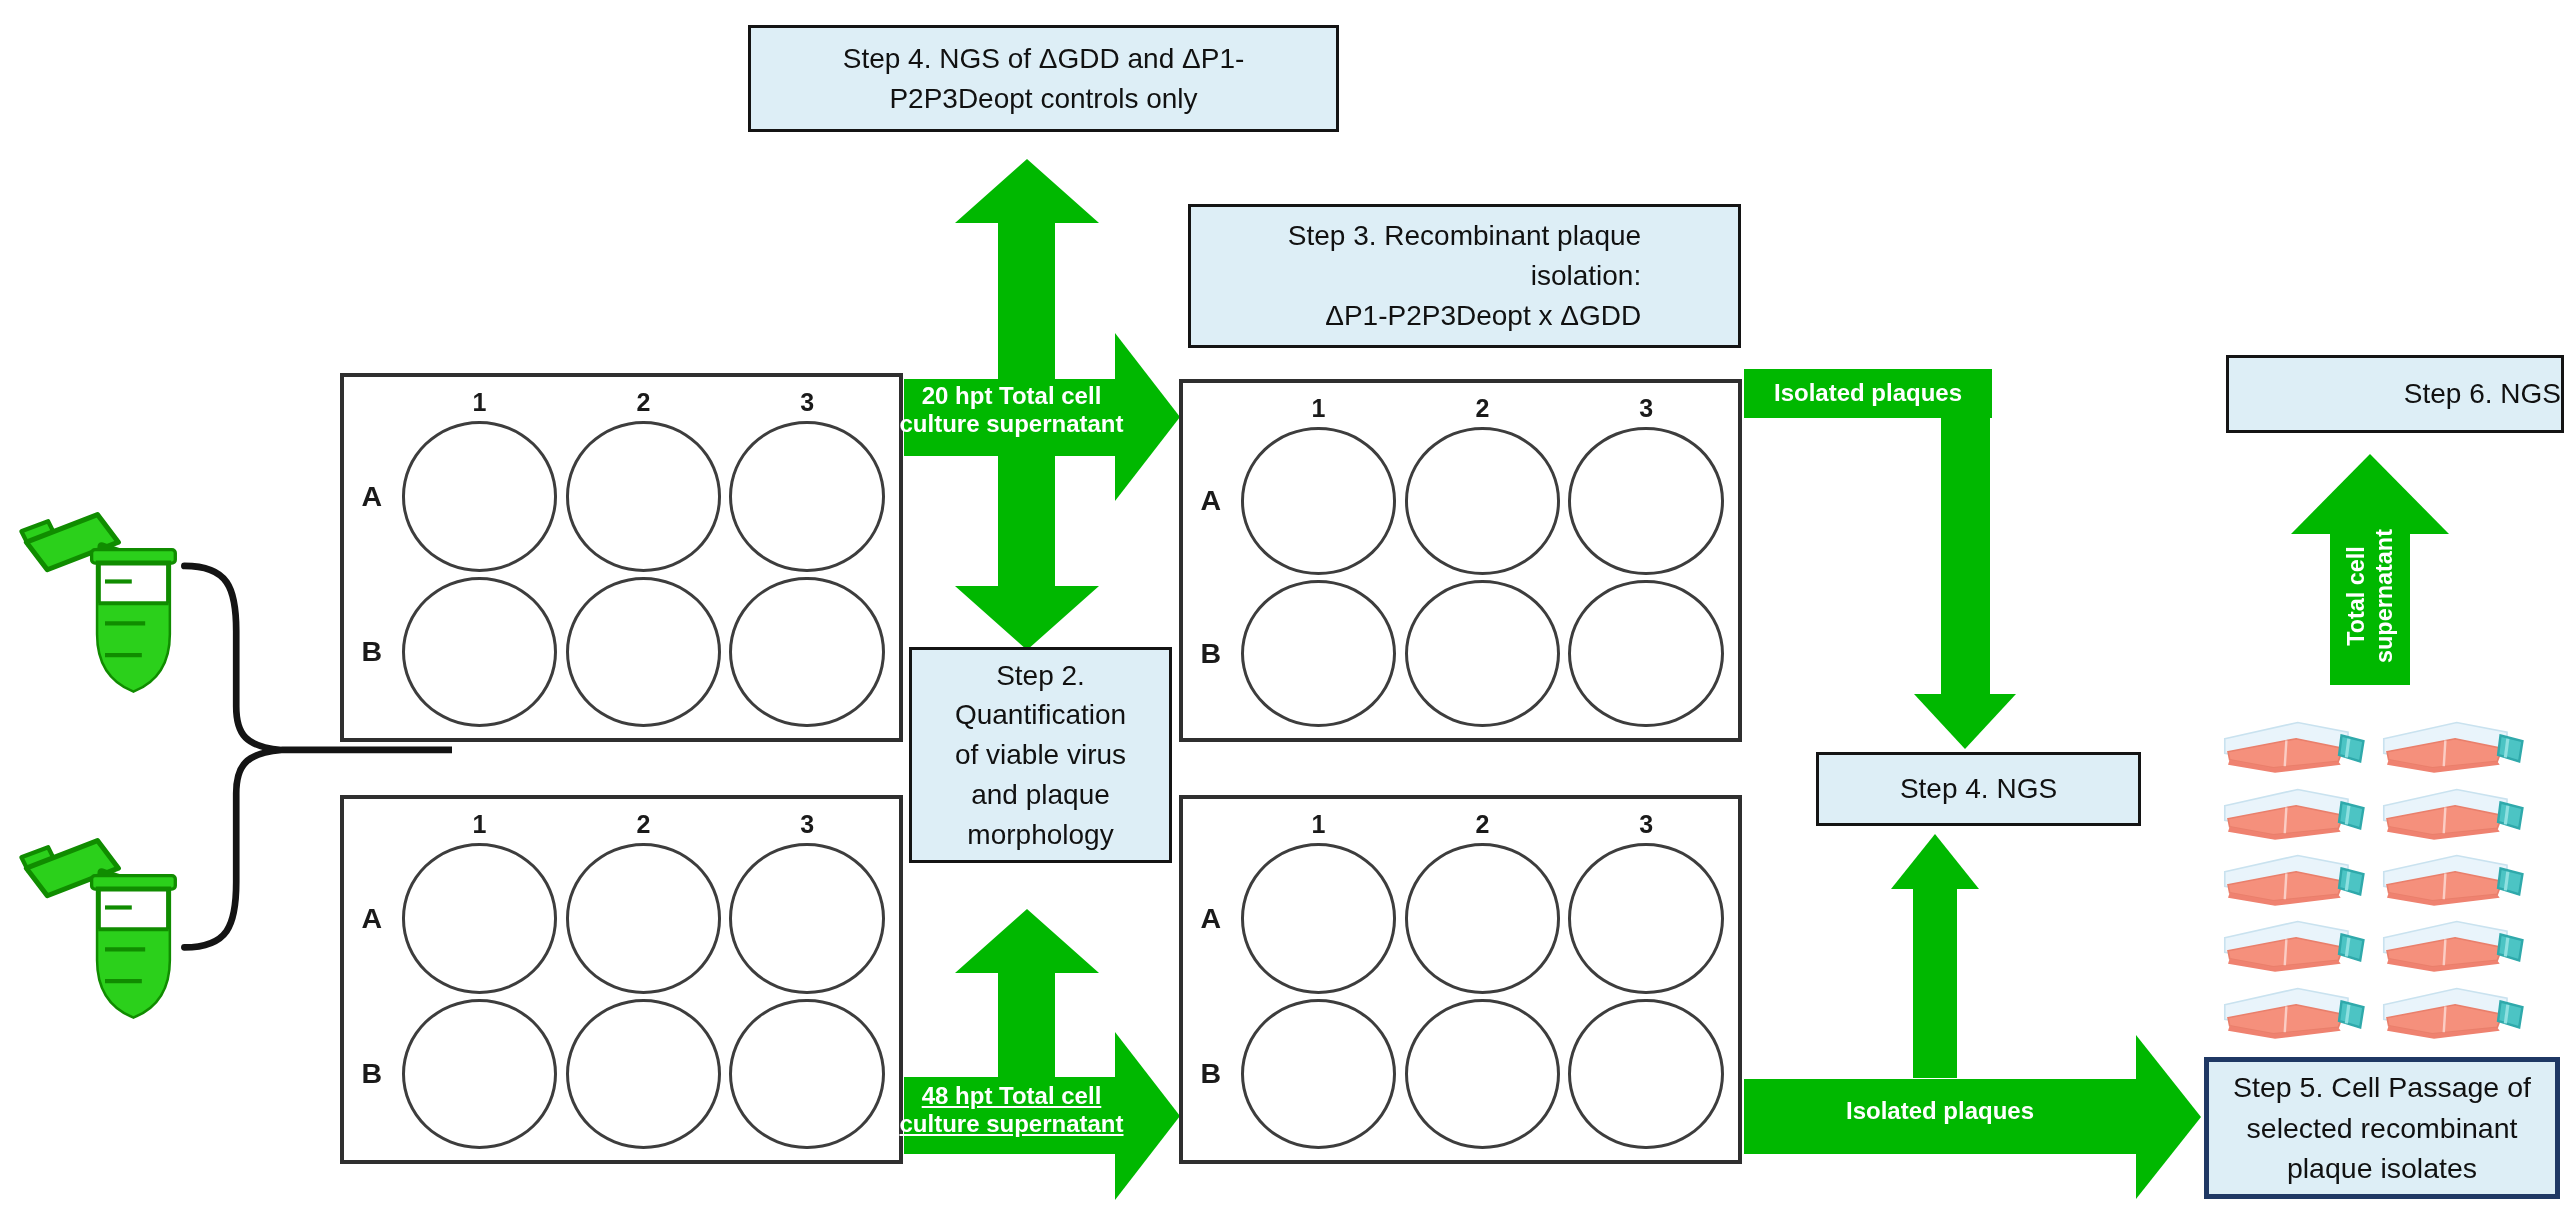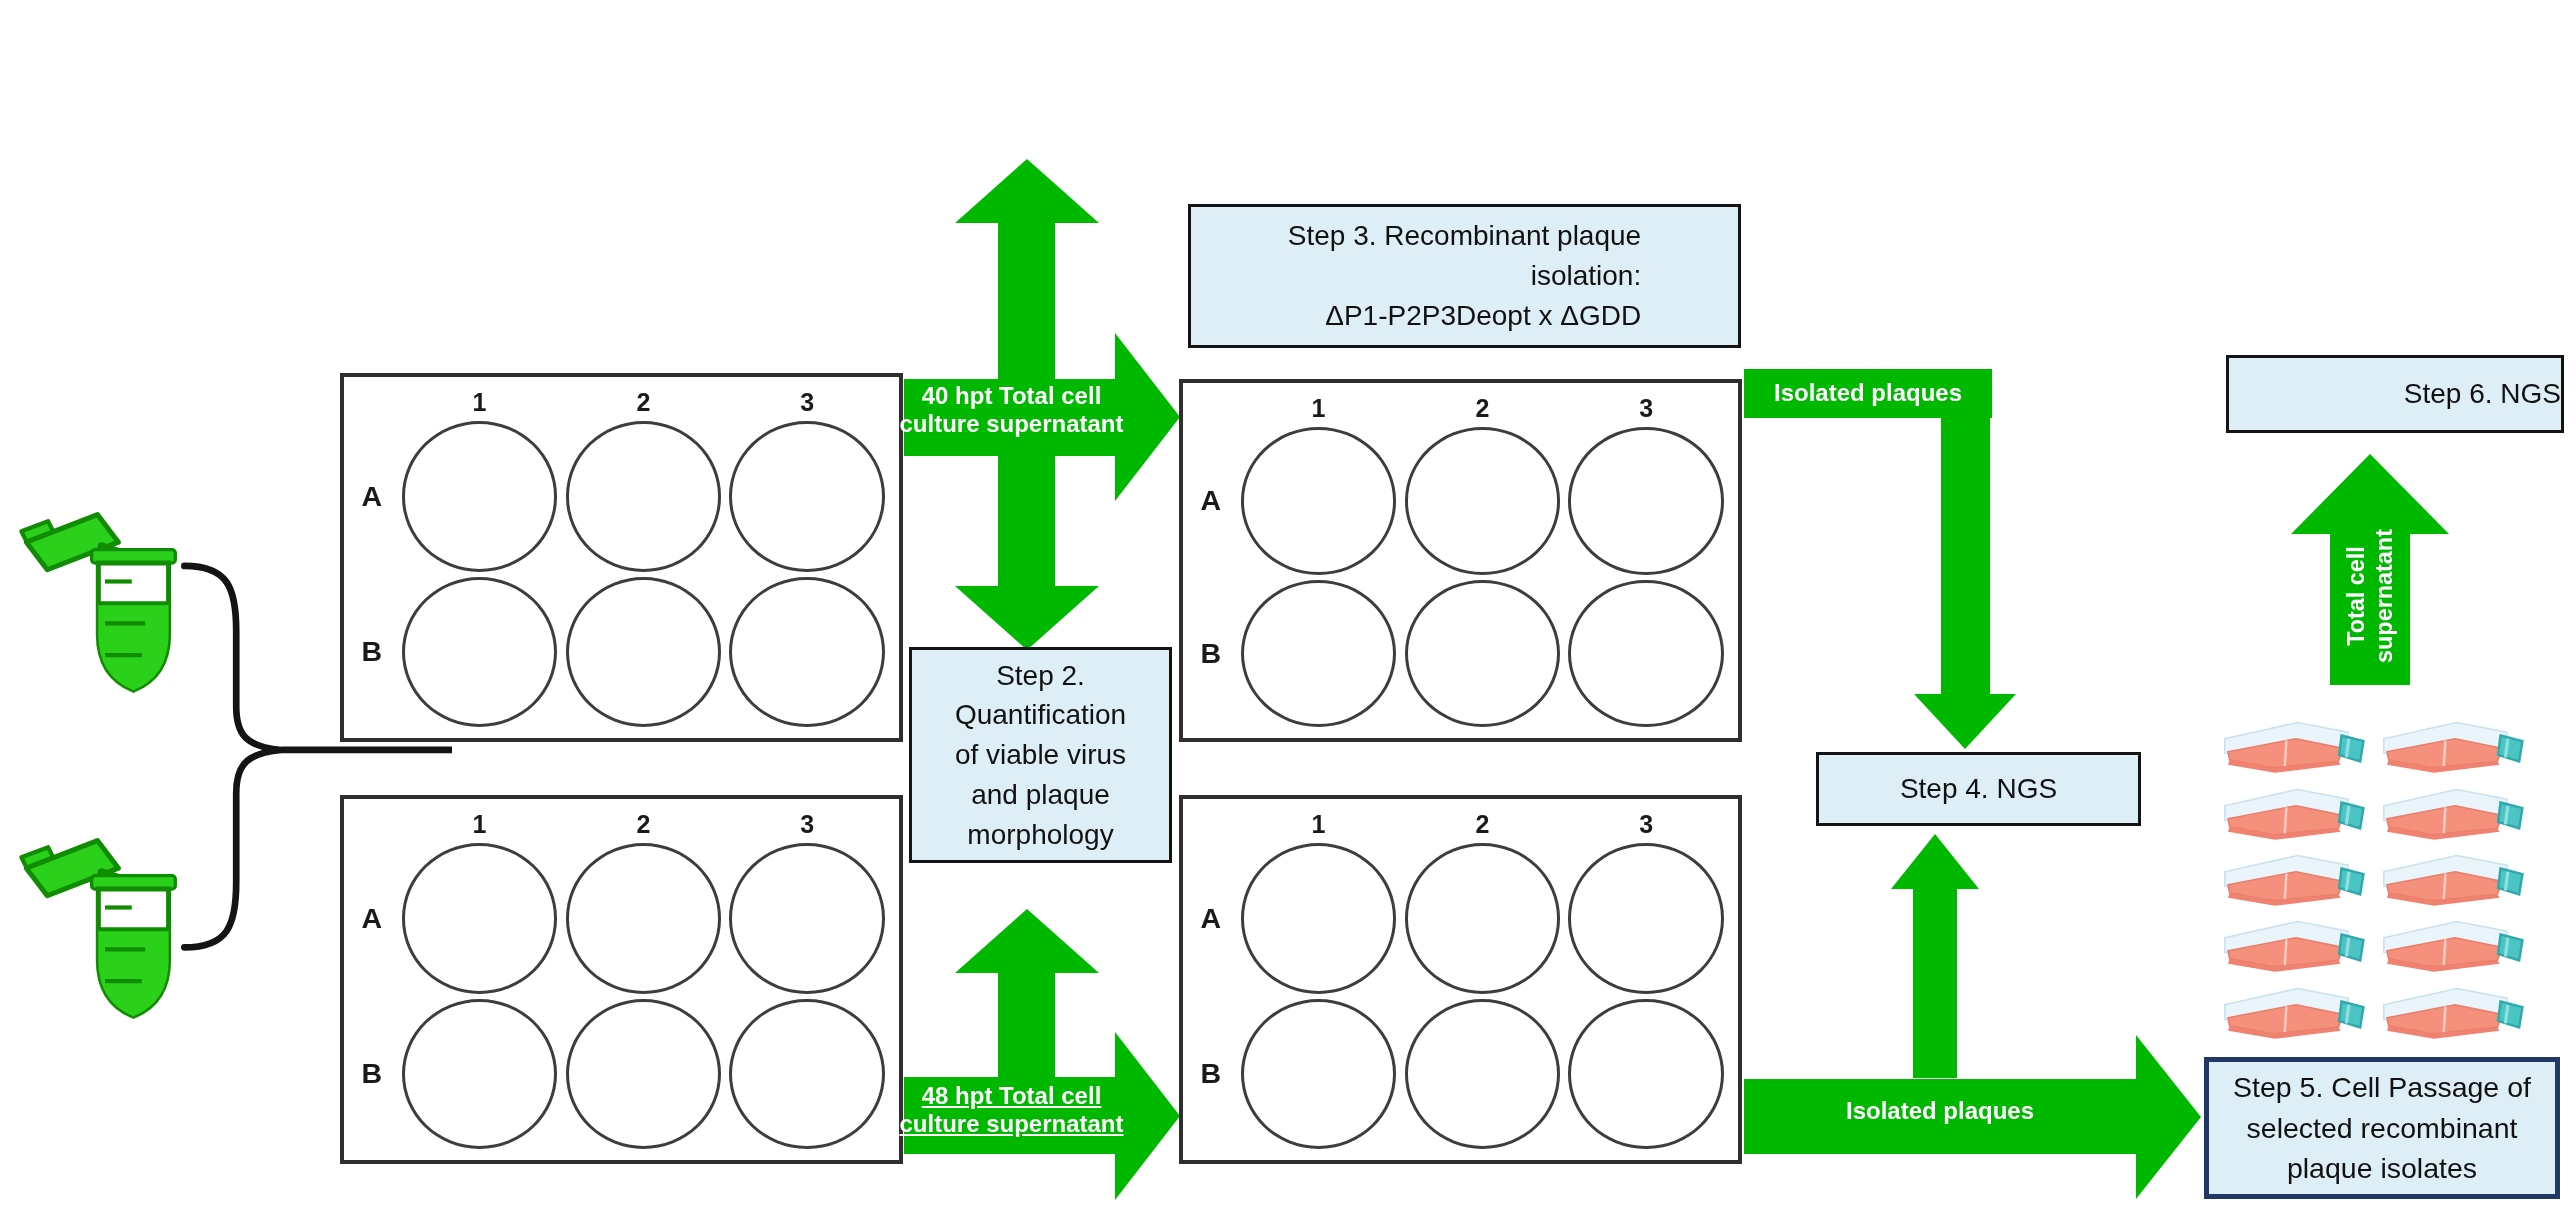--- a/index.html
+++ b/index.html
@@ -69,21 +69,21 @@
 <body>
 
 <div class="canvas">
 
   <div class="g" style="left:998px;top:218px;width:57px;height:370px;"></div>
   <div class="tri" style="left:955px;top:159px;border-left:72px solid transparent;border-right:72px solid transparent;border-bottom:64px solid var(--arrow-green);"></div>
   <div class="tri" style="left:955px;top:586px;border-left:72px solid transparent;border-right:72px solid transparent;border-top:64px solid var(--arrow-green);"></div>
 
   <div class="g" style="left:904px;top:379px;width:211px;height:77px;"></div>
   <div class="tri" style="left:1115px;top:333px;border-top:84px solid transparent;border-bottom:84px solid transparent;border-left:65px solid var(--arrow-green);"></div>
-  <div class="arrow-label" style="left:886px;top:382px;width:251px;">40 hpt Total cell
+  <div class="arrow-label" style="left:886px;top:382px;width:251px;">20 hpt Total cell
 culture supernatant</div>
 
   <div class="g" style="left:998px;top:971px;width:57px;height:109px;"></div>
   <div class="tri" style="left:955px;top:909px;border-left:72px solid transparent;border-right:72px solid transparent;border-bottom:64px solid var(--arrow-green);"></div>
 
   <div class="g" style="left:904px;top:1077px;width:211px;height:77px;"></div>
   <div class="tri" style="left:1115px;top:1032px;border-top:84px solid transparent;border-bottom:84px solid transparent;border-left:65px solid var(--arrow-green);"></div>
   <div class="arrow-label" style="left:886px;top:1082px;width:251px;text-decoration:underline;">48 hpt Total cell
 culture supernatant</div>
 
@@ -96,20 +96,24 @@
   <div class="tri" style="left:2136px;top:1035px;border-top:82px solid transparent;border-bottom:82px solid transparent;border-left:65px solid var(--arrow-green);"></div>
   <div class="g" style="left:1913px;top:889px;width:44px;height:189px;"></div>
   <div class="tri" style="left:1891px;top:834px;border-left:44px solid transparent;border-right:44px solid transparent;border-bottom:55px solid var(--arrow-green);"></div>
   <div class="arrow-label" style="left:1744px;top:1097px;width:392px;">Isolated plaques</div>
 
   <div class="g" style="left:2330px;top:533px;width:80px;height:152px;"></div>
   <div class="tri" style="left:2291px;top:454px;border-left:79px solid transparent;border-right:79px solid transparent;border-bottom:80px solid var(--arrow-green);"></div>
   <div class="arrow-label rot" style="left:2280px;top:546px;width:181px;height:100px;">Total cell
 supernatant</div>
 
+  <div class="box" style="left:748px;top:25px;width:591px;height:107px;">
+    <span>Step 4. NGS of ΔGDD and ΔP1-
+P2P3Deopt controls only</span>
+  </div>
   <div class="box" style="left:1188px;top:204px;width:553px;height:144px;text-align:right;">
     <span>Step 3. Recombinant plaque
 isolation:
 ΔP1-P2P3Deopt x ΔGDD</span>
   </div>
   <div class="box" style="left:909px;top:647px;width:263px;height:216px;">
     <span>Step 2.
 Quantification
 of viable virus
 and plaque

